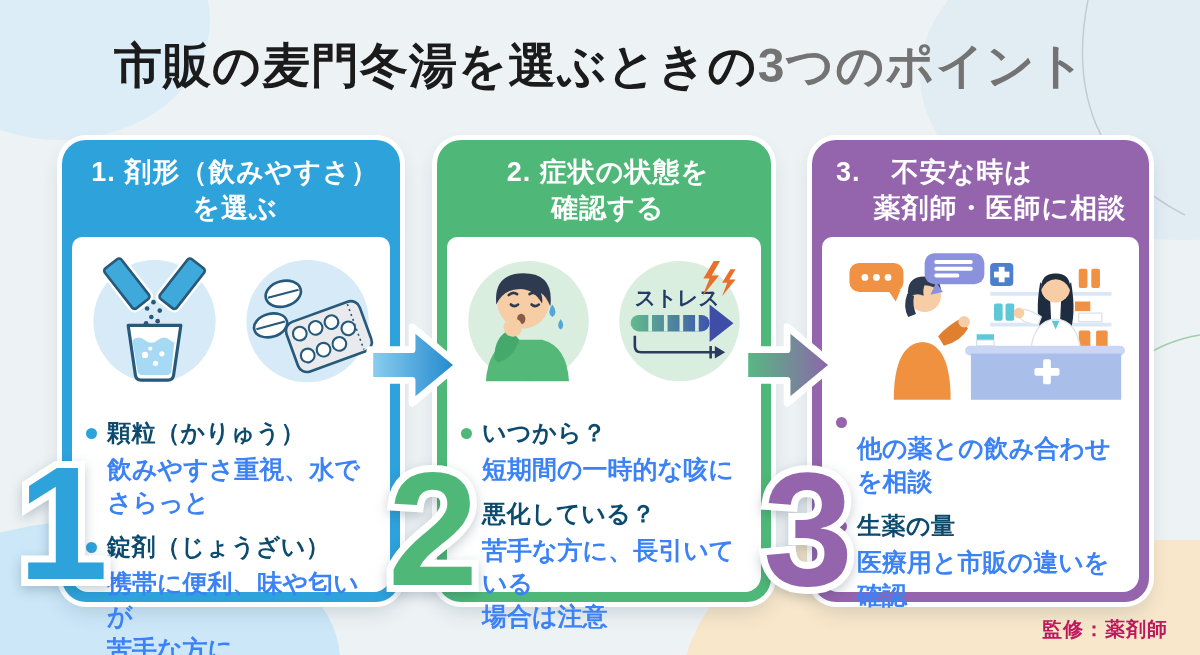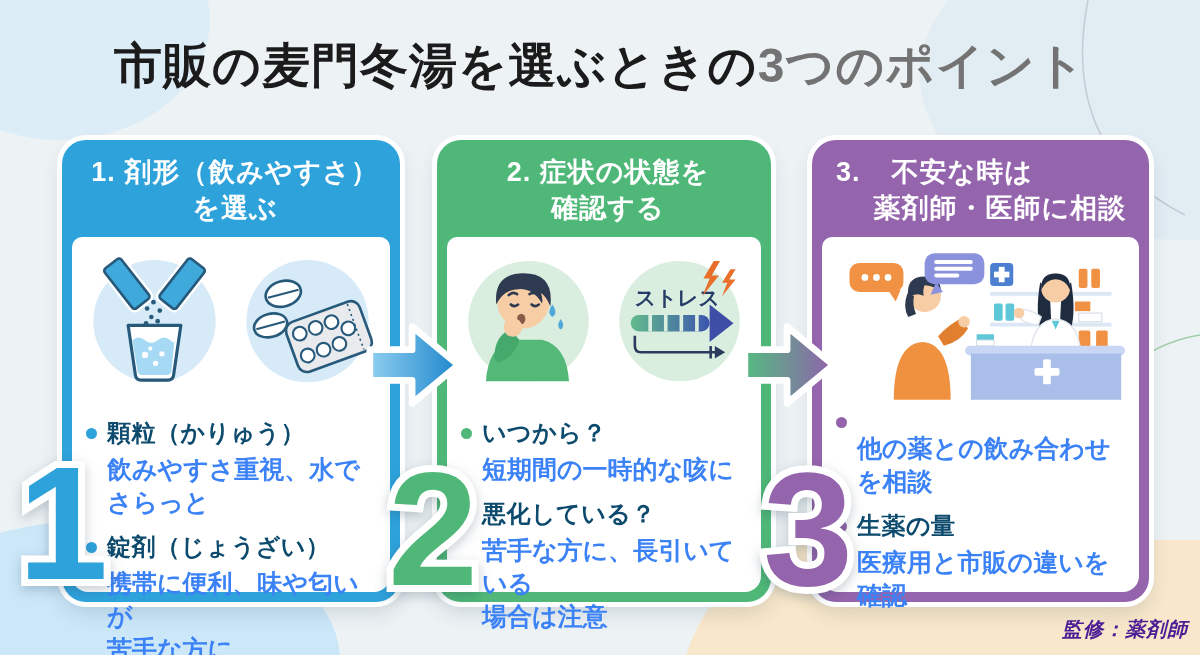--- a/index.html
+++ b/index.html
@@ -65,22 +65,22 @@
   .bignum .fill{position:relative;}
   .num1{left:18px;top:442px;}  .num1 .fill{color:#2EA2DB;}
   .num2{left:388px;top:448px;} .num2 .fill{color:#4FB878;}
   .num3{left:763px;top:448px;} .num3 .fill{color:#9464AC;}
   
   .flow-arrow{position:absolute;top:317px;width:100px;height:96px;z-index:5;}
   .arrow1{left:364px;}
   .arrow2{left:739px;}
   
   .supervision{
-    position:absolute;right:12px;bottom:12px;z-index:2;
-    font-size:20px;font-weight:600;color:#4c1d95;letter-spacing:1px;font-style:italic;
+    position:absolute;right:32px;bottom:12px;z-index:2;
+    font-size:20px;font-weight:600;color:#be185d;letter-spacing:1px;
   }
 </style>
 </head>
 <body>
 
 <div class="blob blob-tl"></div>
 <div class="blob blob-tr"></div>
 <div class="blob blob-bl"></div>
 <div class="blob blob-peach"></div>
 <svg class="decor-lines" width="1200" height="655">

